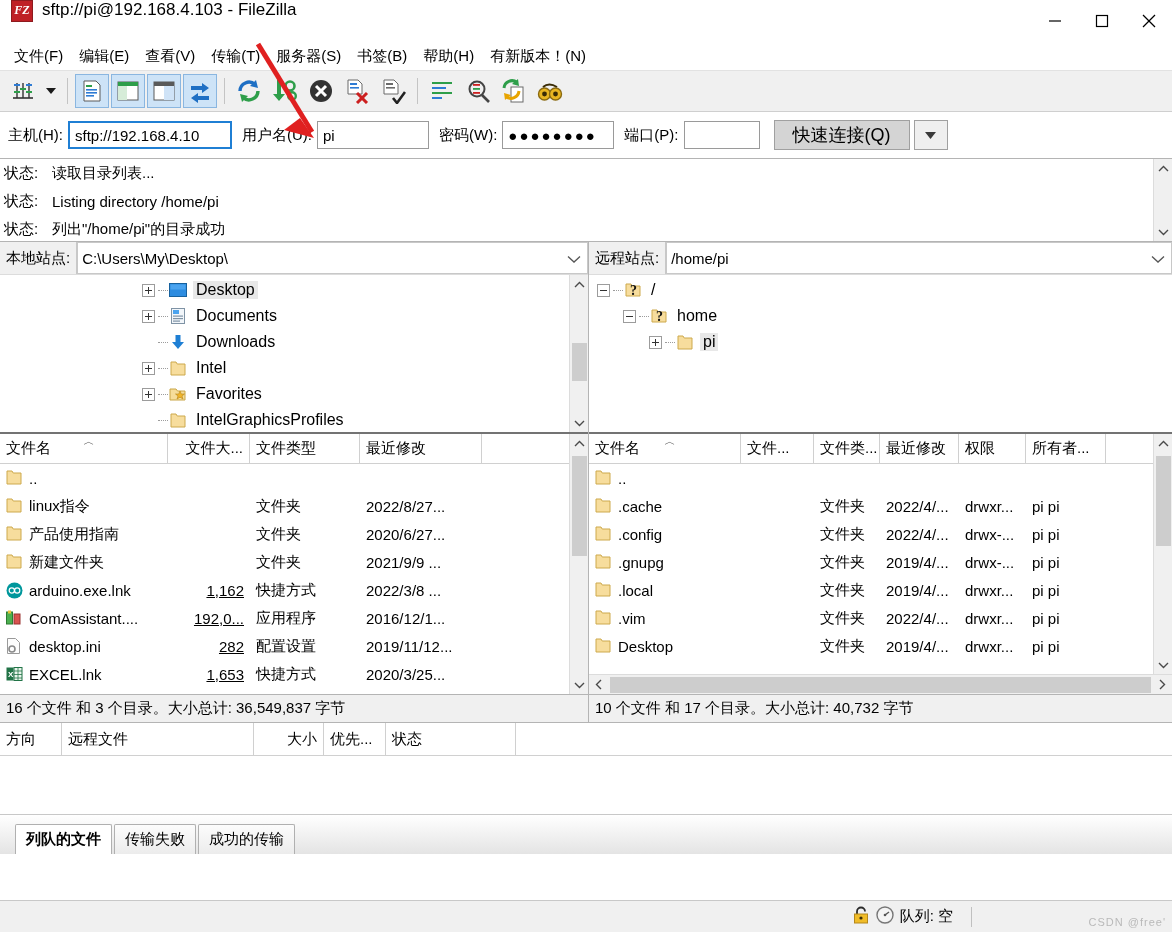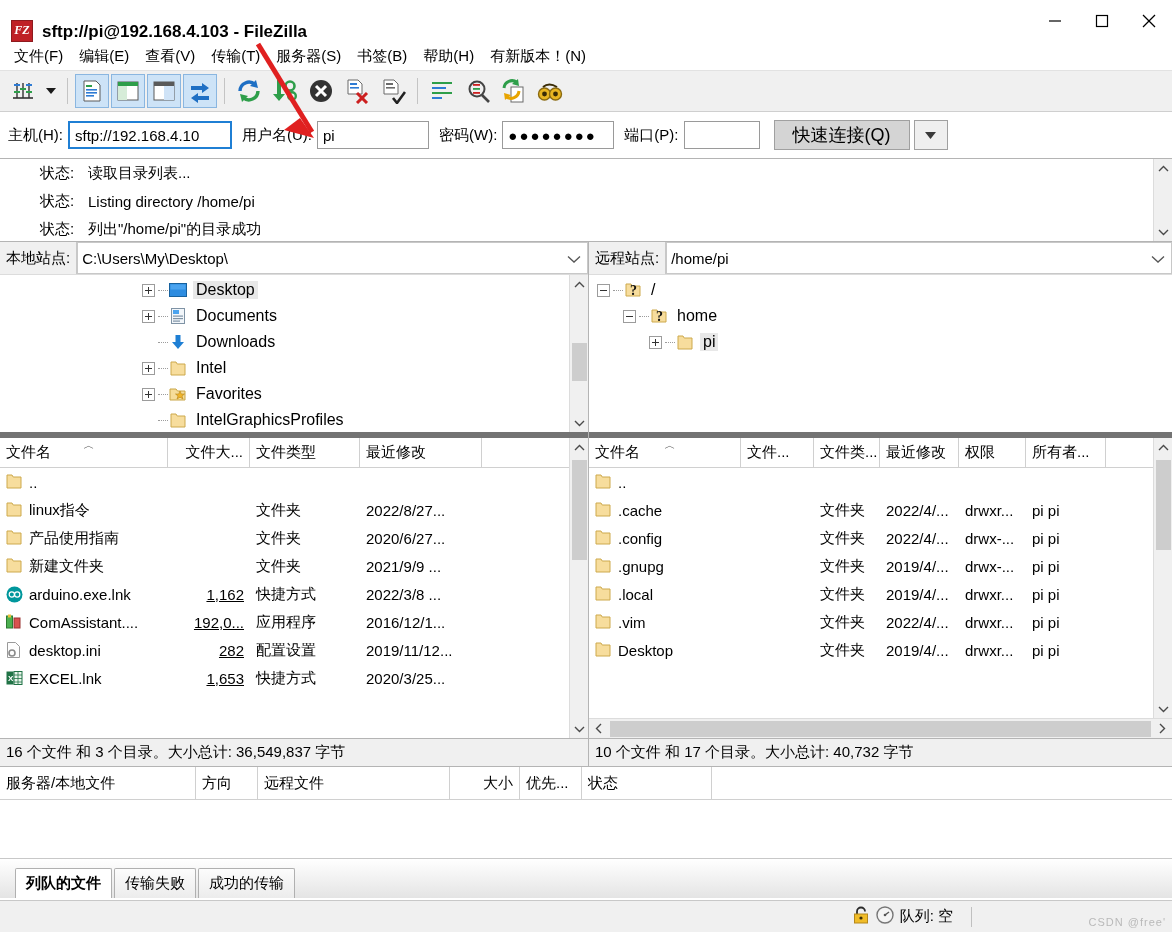--- a/index.html
+++ b/index.html
@@ -10,24 +10,23 @@
     font-size: 15px;
     color: #000;
     background: #ffffff;
     overflow: hidden;
     position: relative;
   }
 
   
   .titlebar {
     height: 42px;
-    display: flex; align-items: flex-end;
+    display: flex; align-items: flex-start;
     background: #ffffff;
     position: relative;
-    font-weight: bold;
   }
   .app-icon {
     width: 22px; height: 22px;
     margin-left: 11px; margin-right: 9px;
     background: #bf2026;
     border: 1px solid #8e1a1e;
     position: relative;
     flex: none;
   }
   .app-icon:after {
@@ -108,21 +107,20 @@
   }
 
   
   .logpane {
     height: 84px;
     background: #fff;
     border-top: 1px solid #b4b4b4;
     border-bottom: 1px solid #b4b4b4;
     position: relative;
     overflow: hidden;
-    padding-left: 36px;
   }
   .log-row { display: flex; height: 28px; align-items: center; padding-left: 4px; font-size: 15px; }
   .log-key { width: 48px; flex: none; }
   .log-scroll {
     position: absolute; right: 0; top: 0; width: 19px; bottom: 0;
     background: #f0f0f0; border-left: 1px solid #dcdcdc;
     display: flex; flex-direction: column; justify-content: space-between; align-items: center;
   }
   .sb-arrow { width: 19px; height: 19px; display: flex; align-items: center; justify-content: center; }
 
@@ -179,23 +177,23 @@
     position: absolute; right: 0; top: 0; bottom: 0; width: 19px;
     background: #f0f0f0; border-left: 1px solid #dcdcdc;
   }
   .vscroll .sb-arrow { position: absolute; left: 0; }
   .vscroll .up { top: 0; }
   .vscroll .dn { bottom: 0; }
   .vthumb { position: absolute; left: 2px; width: 15px; background: #cdcdcd; }
 
   
   .filelist {
-    height: 306px;
+    height: 262px;
     background: #fff;
-    border-top: 6px solid #737373;
+    border-top: 2px solid #737373;
     position: relative;
     overflow: hidden;
   }
   .fl-head { display: flex; height: 30px; background: #fff; border-bottom: 1px solid #d0d0d0; }
   .fl-th {
     border-right: 1px solid #d0d0d0;
     display: flex; align-items: center;
     padding: 0 6px;
     font-size: 15px; white-space: nowrap; overflow: hidden;
     position: relative;
@@ -927,21 +925,20 @@
               <polyline points="2,1 6.5,5.5 2,10" fill="none" stroke="#4a4a4a" stroke-width="1.4"></polyline>
             </svg>
         </div>
       </div>
     </div>
     <div class="fl-status">10 个文件 和 17 个目录。大小总计: 40,732 字节</div>
   </div>
 </div>
 
 <div class="queue-head">
-  <div class="qh-th" style="width:196px">服务器/本地文件</div>
   <div class="qh-th" style="width:62px">方向</div>
   <div class="qh-th" style="width:192px">远程文件</div>
   <div class="qh-th num" style="width:70px">大小</div>
   <div class="qh-th" style="width:62px">优先...</div>
   <div class="qh-th" style="width:130px">状态</div>
 </div>
 <div class="queue-body"></div>
 
 <div class="tabstrip">
   <div class="tab active">列队的文件</div>

